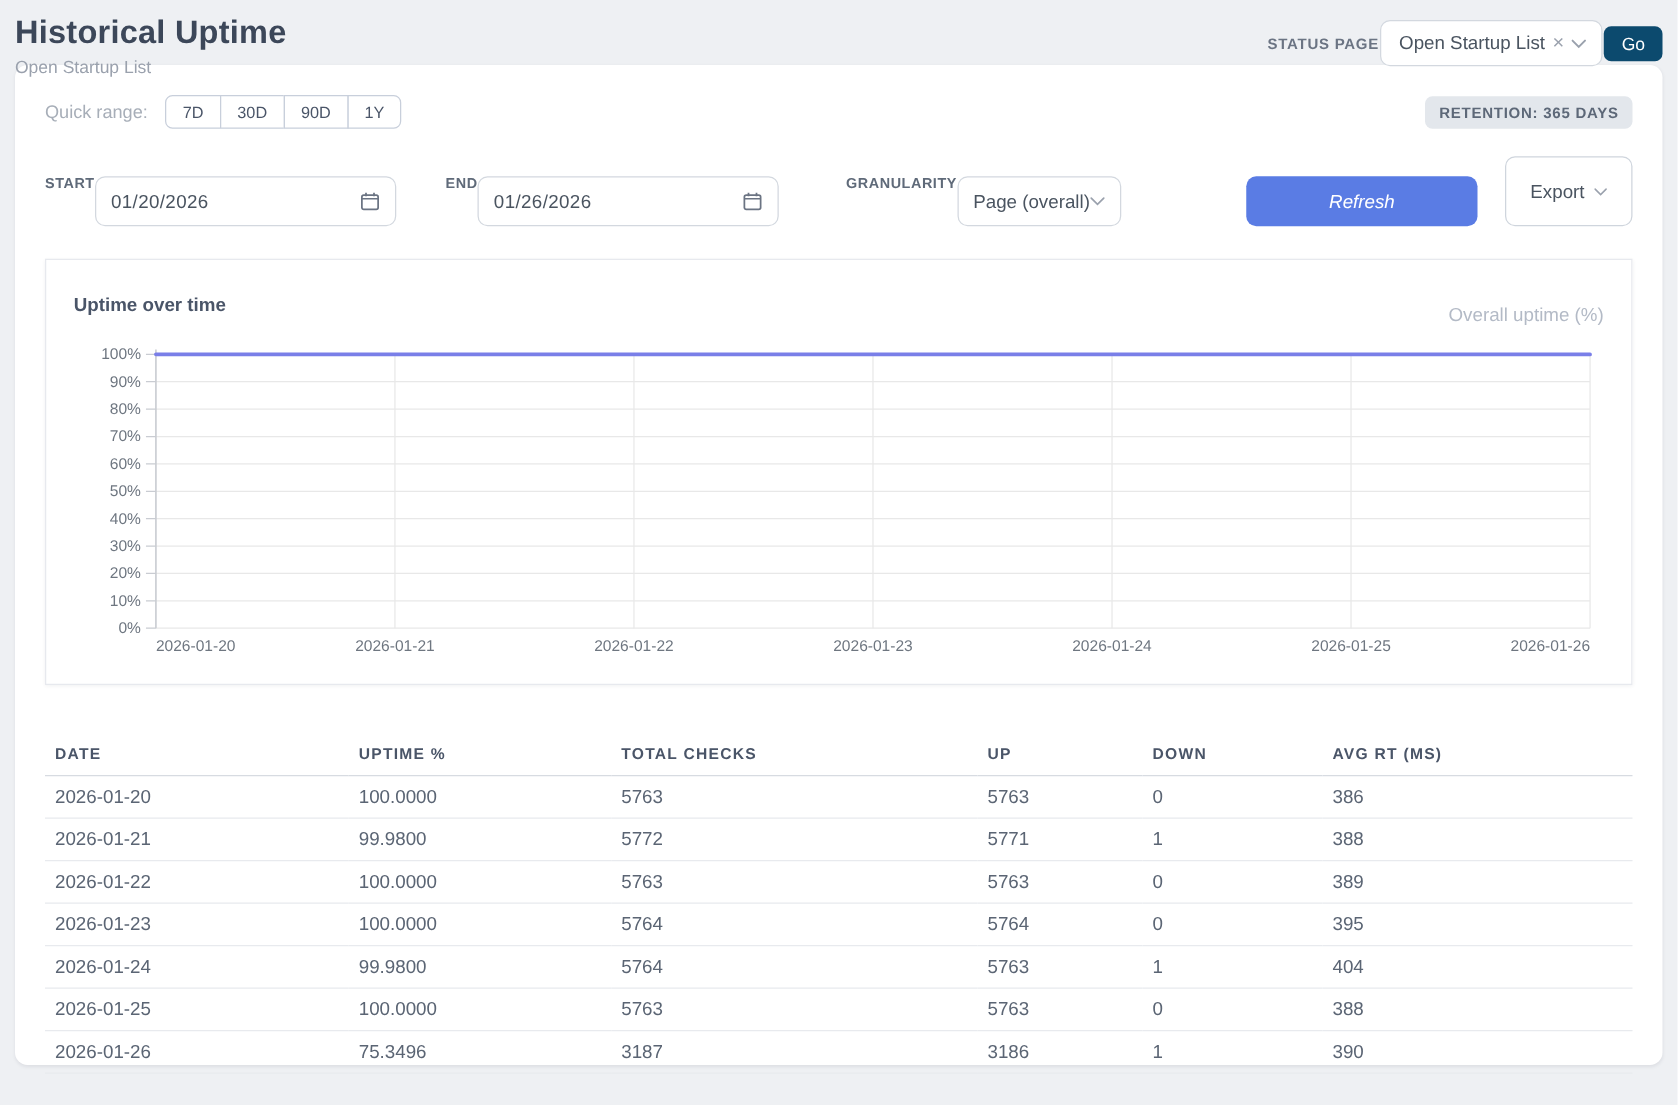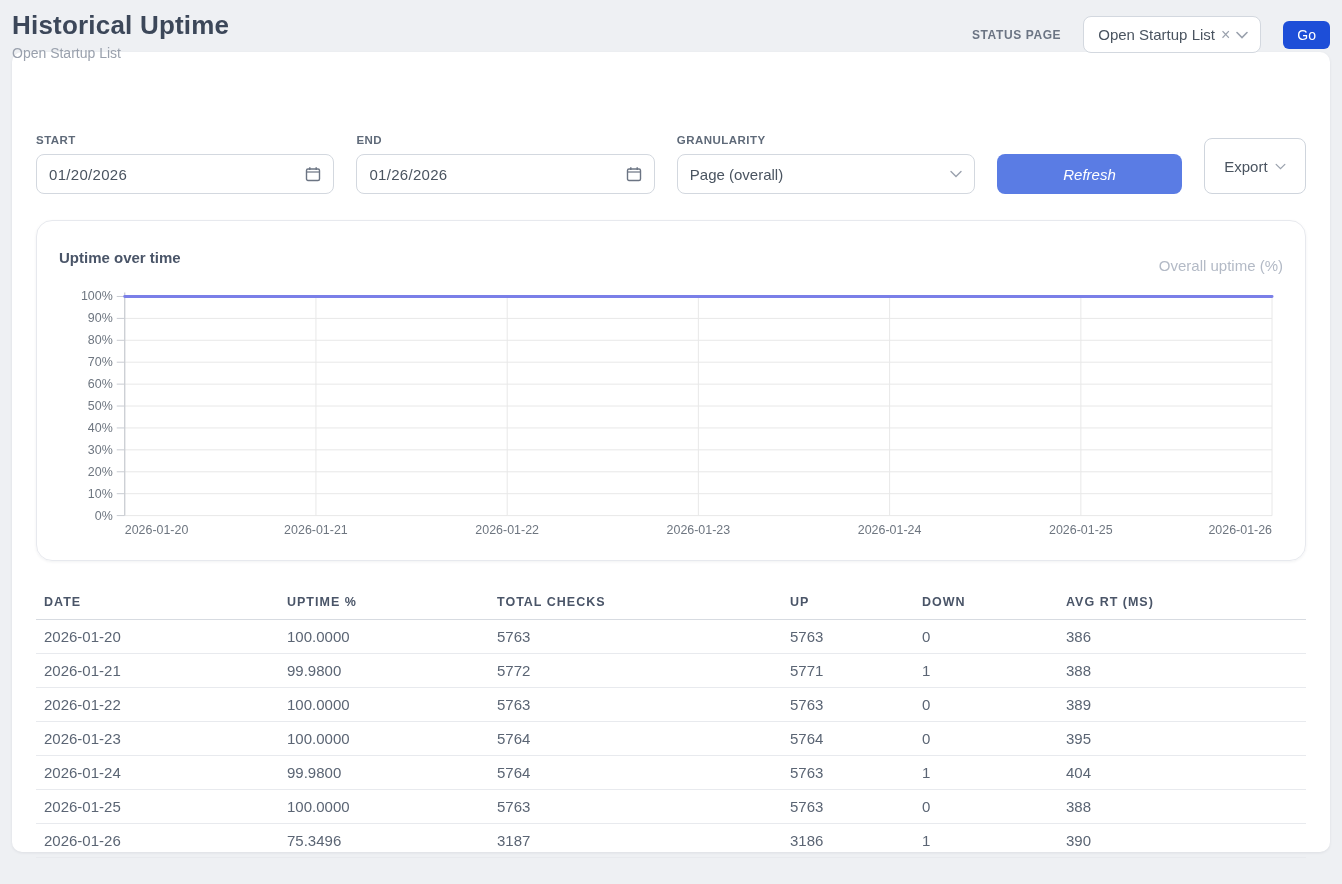--- a/index.html
+++ b/index.html
@@ -14,35 +14,35 @@
   
   .top-bar {
     height: 52px;
     display: flex;
     align-items: flex-start;
     justify-content: space-between;
     padding-top: 10px;
   }
   .page-title { font-size: 26px; font-weight: 700; color: #3c4759; letter-spacing: 0.2px; }
   .page-subtitle { font-size: 14px; color: #9aa1ad; margin-top: 4px; }
-  .top-right { display: flex; align-items: center; gap: 22px; margin-top: 6px; }
+  .top-right { display: flex; align-items: center; gap: 1px; margin-top: 6px; }
   .status-page-label {
     font-size: 12px; font-weight: 600; color: #6b7483;
     letter-spacing: 0.05em;
   }
   .status-select {
     display: flex; align-items: center; gap: 6px;
     background: #fff; border: 1px solid #d3d8df; border-radius: 8px;
     height: 37px; padding: 0 12px 0 14px; min-width: 165px;
     font-size: 15px; color: #4a5460; cursor: pointer;
   }
   .status-select .clear-x { color: #9aa1ad; font-size: 16px; line-height: 1; cursor: pointer; }
   .chev { color: #9aa1ad; display: inline-flex; }
   .go-btn {
-    background: #1d4ed8; color: #fff; border: none; border-radius: 6px;
+    background: #0c4a6e; color: #fff; border: none; border-radius: 6px;
     font-size: 14px; padding: 6px 14px; cursor: pointer;
     font-family: inherit;
   }
   
   .main-panel {
     background: #fff; border-radius: 10px;
     box-shadow: 0 1px 3px rgba(20,30,50,0.08);
     padding: 24px 24px 22px 24px;
     height: 800px;
   }
@@ -58,21 +58,21 @@
     margin-left: -1px; line-height: 17px;
   }
   .seg-btn:first-child { border-radius: 6px 0 0 6px; margin-left: 0; }
   .seg-btn:last-child { border-radius: 0 6px 6px 0; }
   .retention-badge {
     background: #e3e7ec; color: #5d6878; font-size: 12px; font-weight: 700;
     letter-spacing: 0.05em; border-radius: 6px; padding: 6px 11px;
   }
   
   .row-filters { display: flex; align-items: flex-end; gap: 22px; margin-top: 22px; }
-  .field { display: flex; flex-direction: column; width: 307px; margin-top: 36px; }
+  .field { display: flex; flex-direction: row; width: 307px; }
   .field-label {
     font-size: 11.5px; font-weight: 600; letter-spacing: 0.04em;
     color: #5f6a79; margin-bottom: 8px;
   }
   .input-box {
     height: 40px; border: 1px solid #d3d8df; border-radius: 8px;
     display: flex; align-items: center; padding: 16px 12px;
     font-size: 15px; color: #4a5460; background: #fff;
   }
   .date-input {
@@ -86,30 +86,30 @@
     width: 190px; height: 40px; font-size: 15px; cursor: pointer; font-family: inherit; font-style: italic;
   }
   .export-btn {
     background: #fff; border: 1px solid #cfd5dd; border-radius: 8px;
     width: 105px; height: 56px; font-size: 15px; color: #4a5460;
     cursor: pointer; font-family: inherit;
     display: flex; align-items: center; justify-content: center; gap: 7px;
   }
   
   .chart-card {
-    border: 1px solid #e7e9ee; border-radius: 16px;
+    border: 1px solid #e7e9ee; border-radius: 0;
     box-shadow: 0 1px 3px rgba(20,30,50,0.06);
     margin-top: 26px; padding: 20px 22px 14px 22px;
   }
   .chart-head { display: flex; align-items: center; justify-content: space-between; }
   .chart-title { font-size: 15px; font-weight: 700; color: #4a5568; }
   .chart-legend { font-size: 15px; color: #b3bac6; margin-top: 16px; }
   .chart-svg { display: block; margin-top: 10px; width: 100%; }
   
-  .uptime-table { width: 100%; border-collapse: collapse; margin-top: 26px; }
+  .uptime-table { width: 100%; border-collapse: collapse; margin-top: 40px; }
   .uptime-table th {
     text-align: left; font-size: 12.5px; font-weight: 700; color: #4a5568;
     letter-spacing: 0.08em; padding: 8px 8px 10px 8px;
     border-bottom: 1px solid #d7dbe1; white-space: nowrap;
   }
   .uptime-table td {
     font-size: 15px; color: #5b6574; padding: 8px 8px;
     border-bottom: 1px solid #e8eaee; white-space: nowrap;
   }
 </style>
@@ -131,20 +131,32 @@
             <path d="M1 1.5 L6 6.5 L11 1.5" fill="none" stroke="currentColor" stroke-width="1.6" stroke-linecap="round"></path>
           </svg>
       </span>
     </div>
     <button class="go-btn">Go</button>
   </div>
 </div>
 
 <div class="main-panel">
 
+  <div class="row-quick">
+    <div class="quick-left">
+      <span class="quick-label">Quick range:</span>
+      <div class="seg-group" id="quick-range-group">
+          <button class="seg-btn">7D</button>
+          <button class="seg-btn">30D</button>
+          <button class="seg-btn">90D</button>
+          <button class="seg-btn">1Y</button>
+        </div>
+    </div>
+    <span class="retention-badge">RETENTION: 365 DAYS</span>
+  </div>
 
   <div class="row-filters">
     <div class="field">
       <span class="field-label">START</span>
       <div class="input-box">
         <input class="date-input" type="text" readonly="" value="01/20/2026" style="">
         <span class="cal-icon">
           <svg width="16" height="16" viewBox="0 0 16 16">
               <rect x="1.5" y="3" width="13" height="11.5" rx="1.5" fill="none" stroke="currentColor" stroke-width="1.4"></rect>
               <line x1="4.8" y1="1.2" x2="4.8" y2="4" stroke="currentColor" stroke-width="1.4"></line>

